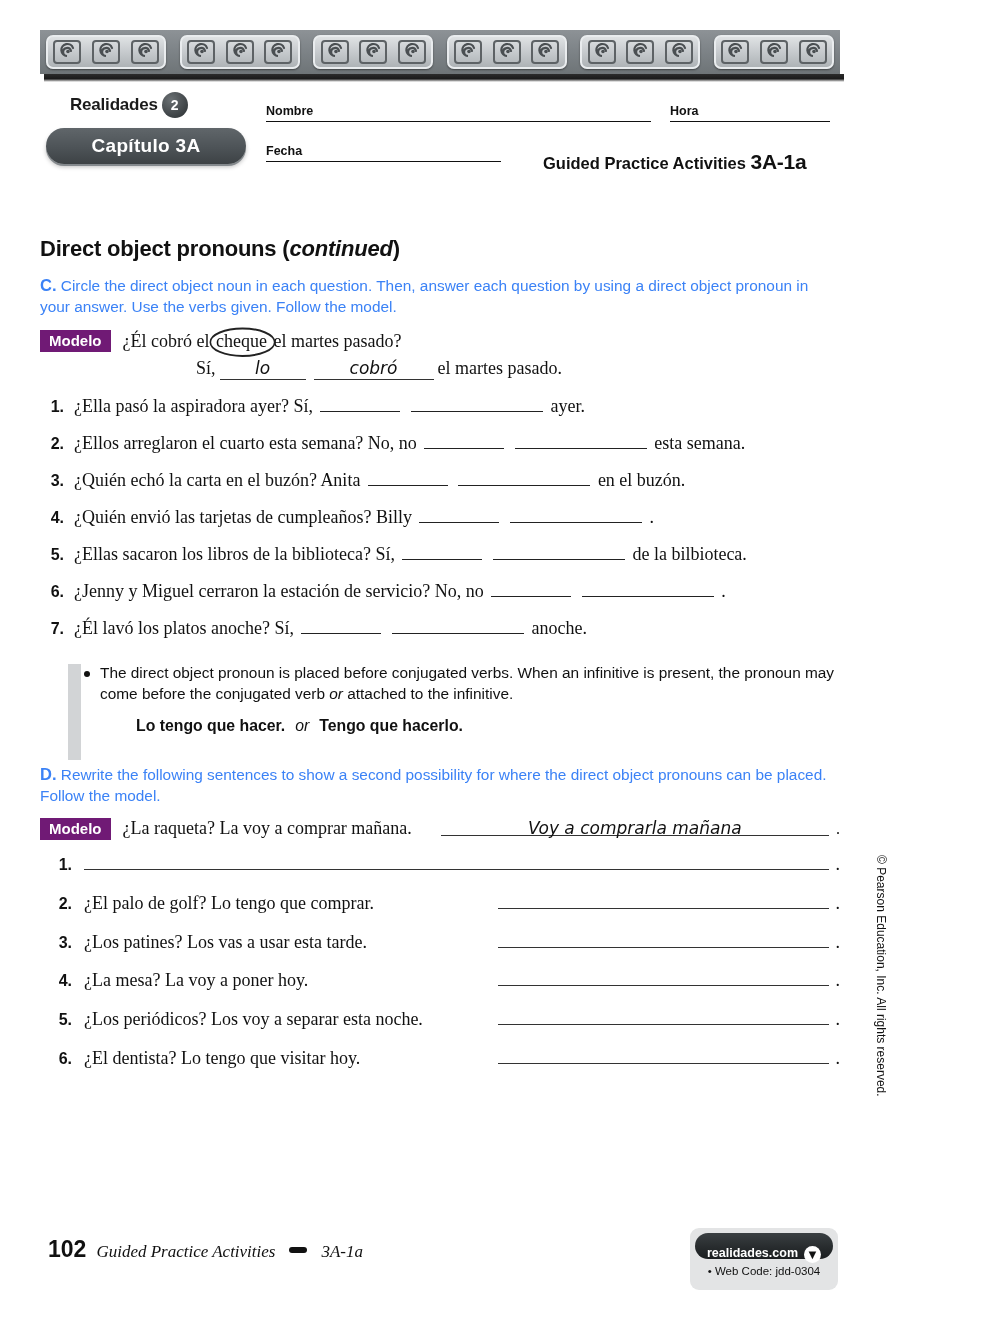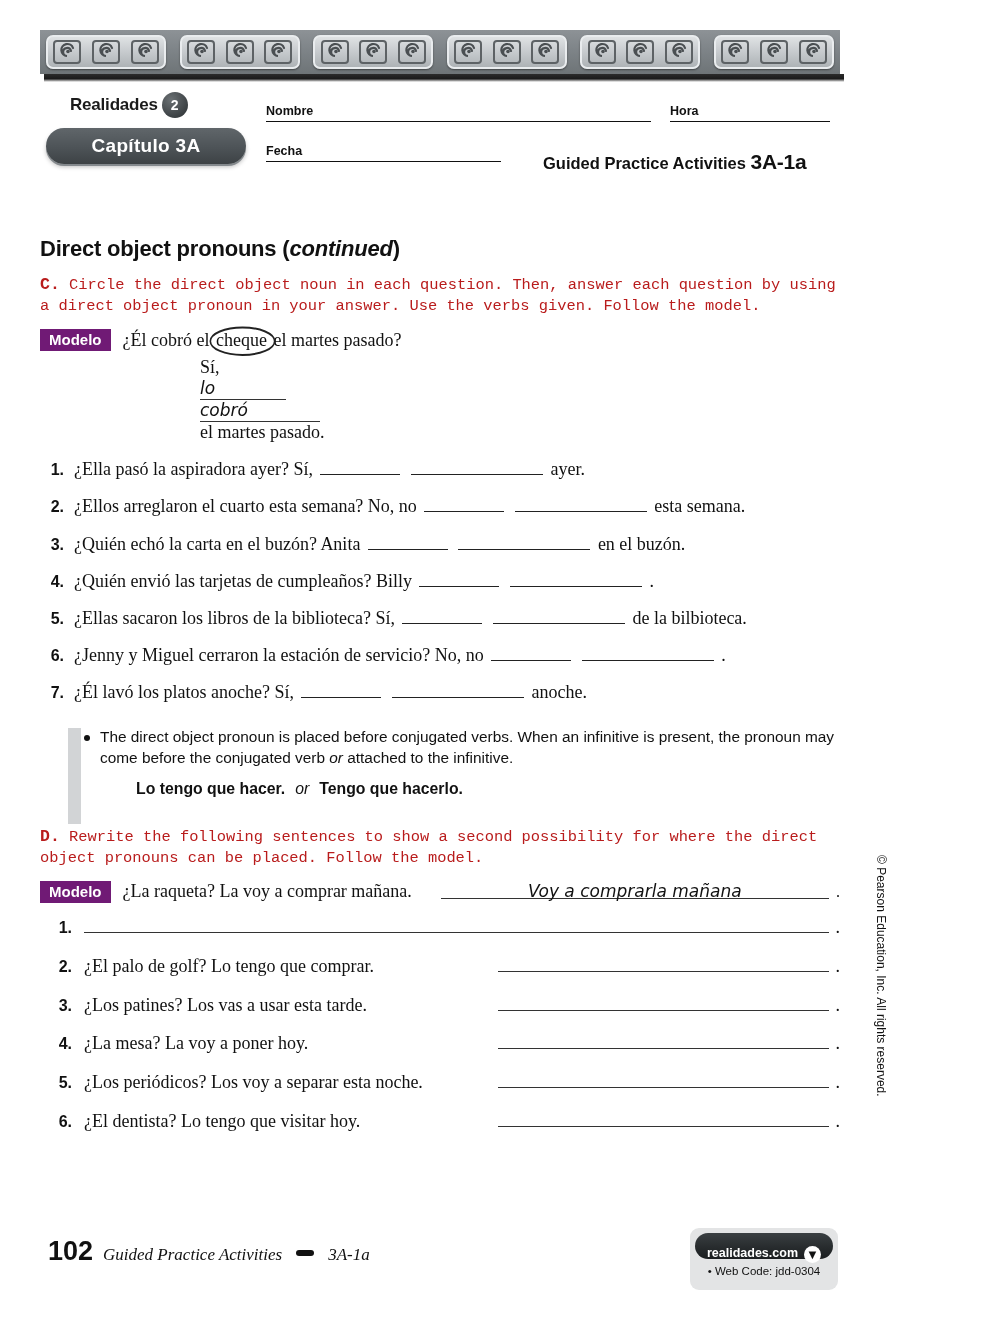--- a/index.html
+++ b/index.html
@@ -75,39 +75,39 @@
   
   .content { position:absolute; left:40px; top:196px; width:800px;margin-top:40px; }
 
   h1.sec-title {
     font-family:"Liberation Sans", sans-serif; font-weight:bold; font-size:22px;
     margin:0 0 12px 0; letter-spacing:-.2px;
   }
   h1.sec-title em { font-style:italic; }
 
   .instr {
-    font-family:Liberation Mono, monospace; font-size:15.4px; line-height:1.35;
-    margin:0 0 12px 0; color:#b91c1c;
+    font-family:Liberation Sans, sans-serif; font-size:15.4px; line-height:1.35;
+    margin:0 0 12px 0; color:#3b82f6;
   }
   .instr .letter { font-weight:bold; font-size:16.5px; }
 
   .modelo-row { display:flex; align-items:flex-start; gap:12px; margin-bottom:2px; }
   .modelo-tag {
     background:#701a75; color:#fff;
     font-family:"Liberation Sans", sans-serif; font-weight:bold; font-size:15px;
     padding:3px 9px 4px 9px; line-height:1;
   }
   .modelo-q { font-size:18px; line-height:1.3; position:relative; }
   .ellipse-word { position:relative; display:inline-block; padding:0 2px; }
   .ellipse-word svg { position:absolute; left:-5px; top:-4px; width:calc(100% + 12px); height:calc(100% + 9px); overflow:visible; }
 
-  .modelo-ans { font-size:18px; margin:5px 0 0 156px; display:flex; align-items:baseline;flex-direction:column; }
+  .modelo-ans { font-size:18px; margin:5px 0 0 156px; display:flex; align-items:baseline; }
   .hw {
     font-family:"DejaVu Sans", sans-serif; font-style:italic; font-size:17px;
-    display:inline-block; border-bottom:1.4px solid #333;
+    display:inline-block; text-align:center; border-bottom:1.4px solid #333;
     padding-bottom:1px; margin:0 4px;
   }
   .hw.w1 { width:86px; }
   .hw.w2 { width:120px; }
 
   ol.qlist { list-style:none; margin:14px 0 0 0; padding:0; }
   ol.qlist > li {
     display:flex; align-items:baseline; font-size:18px; line-height:1.28;
     margin-bottom:13px;
   }
@@ -156,21 +156,21 @@
   .copyright {
     position:absolute; left:888px; top:855px;
     font-family:"Liberation Sans", sans-serif; font-size:12px; color:#111;
     white-space:nowrap;
     transform-origin:left top;
     transform:rotate(90deg);
   }
 
   
   .footer-left { position:absolute; left:48px; top:1236px; display:flex; align-items:baseline; gap:10px; }
-  .footer-left .pg { font-family:"Liberation Sans", sans-serif; font-weight:bold; font-size:27px; }
+  .footer-left .pg { font-family:"Liberation Sans", sans-serif; font-weight:bold; font-size:23px; }
   .footer-left .ftitle { font-style:italic; font-size:17px; }
   .footer-left .dash { display:inline-block; width:18px; height:6px; border-radius:3px; background:#111; margin:0 4px; position:relative; top:-4px; }
   .footer-left .fcode { font-style:italic; font-size:17px; }
 
   .web-badge {
     position:absolute; left:690px; top:1228px; width:148px; height:62px;
     background:#e3e4e5; border-radius:9px; padding:5px;
   }
   .web-badge .pill {
     height:26px; border-radius:13px;

